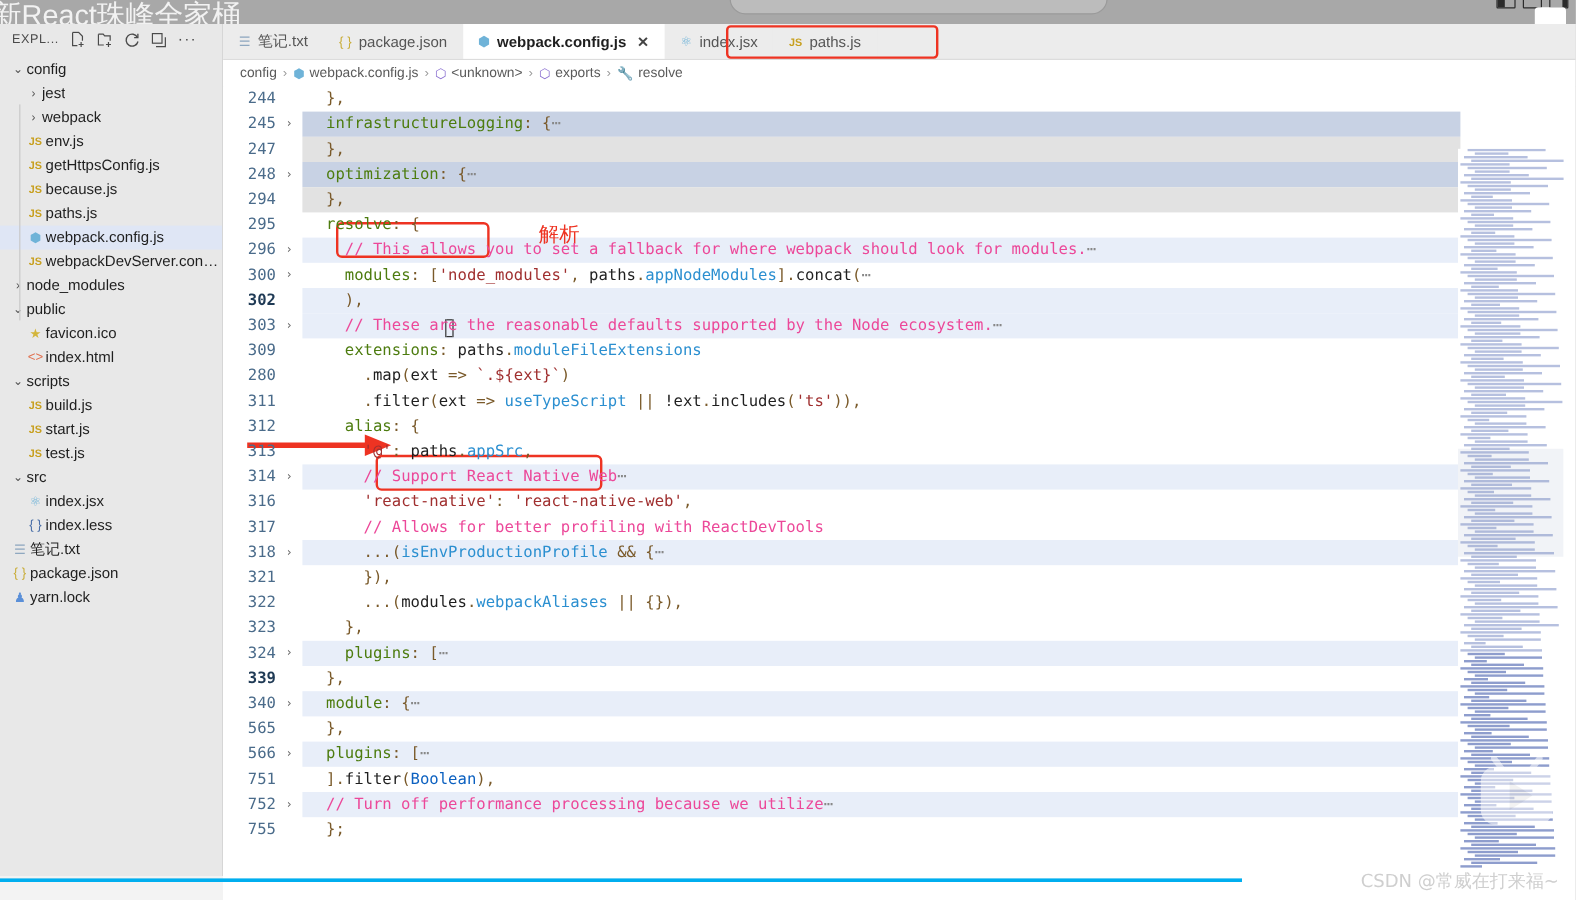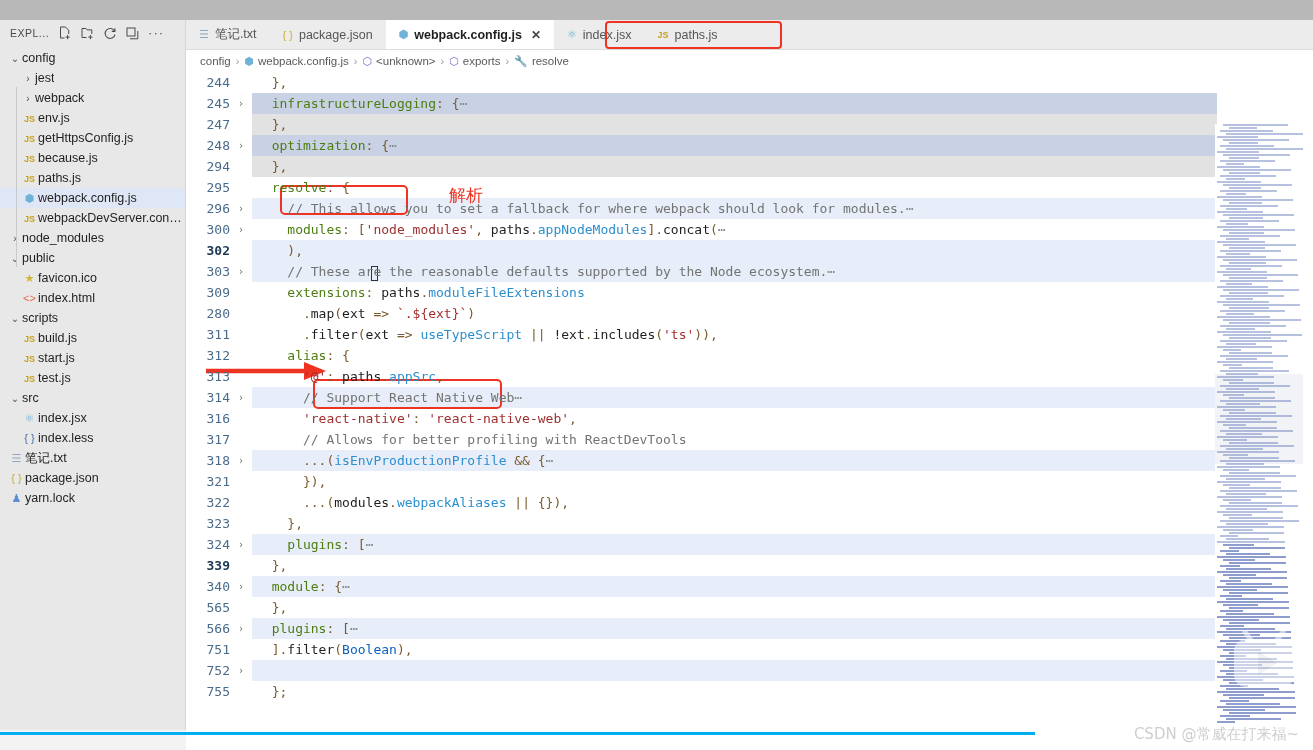--- a/index.html
+++ b/index.html
@@ -163,21 +163,21 @@
   }
   .gut.bold { color:#1f3a55; font-weight:bold; }
   .fold { width:14px; flex:0 0 14px; color:#6a6a6a; font-size:10px; text-align:center; z-index:2;}
   .ctext {
     flex:1 1 auto; white-space:pre; z-index:2; padding-left:8px;
     color:#1f3d63;
   }
   .k-key   { color:#4d7c0f; }
   .k-kw    { color:#0b60c0; }
   .k-str   { color:#a03030; }
-  .k-com   { color:#737373; }
+  .k-com   { color:#ec4899; }
   .k-prop  { color:#2b8fd0; }
   .k-punc  { color:#7a5a2a; }
   .k-var   { color:#1f1f1f; }
   .fold-dots { color:#888; }
 
   
   .ann {
     position:absolute; border:2.5px solid #ee3322; border-radius:5px;
     pointer-events:none;
   }
@@ -217,20 +217,33 @@
   .tv-logo {
     position:absolute; right:14px; bottom:58px;
     width:70px; height:62px; opacity:.55;
   }
 </style>
 </head>
 <body>
 
 <div id="root">
 
+  <div class="os-strip">
+    <div class="os-title">新React珠峰全家桶</div>
+    <div class="os-search"></div>
+    <div class="os-search-glyph">⌕</div>
+
+    <div class="os-chev">⌄</div>
+    <div class="os-icons">
+      <div class="os-ic a"></div>
+      <div class="os-ic b"></div>
+      <div class="os-ic c"></div>
+    </div>
+    <div class="os-bubble"></div>
+  </div>
   <div class="os-split"></div>
   <div class="os-dash"></div>
 
   <div class="vscode">
 
     <div class="sidebar">
       <div class="sb-header">
         <span class="sb-title">EXPL...</span>
         <span class="sb-acts">
           <span class="sb-ic">
@@ -579,20 +592,21 @@
             <div class="cline">
               <div class="band"></div>
               <div class="gut">751</div>
               <div class="fold"></div>
               <div class="ctext">  <span class="k-punc">].</span><span class="k-var">filter</span><span class="k-punc">(</span><span class="k-kw">Boolean</span><span class="k-punc">),</span></div>
             </div>
             <div class="cline hl">
               <div class="band"></div>
               <div class="gut">752</div>
               <div class="fold">›</div>
+              <div class="ctext">  <span class="k-com">// Turn off performance processing because we utilize</span><span class="fold-dots">⋯</span></div>
             </div>
             <div class="cline">
               <div class="band"></div>
               <div class="gut">755</div>
               <div class="fold"></div>
               <div class="ctext">  <span class="k-punc">};</span></div>
             </div>
           </div>
 
         <div class="minimap">

